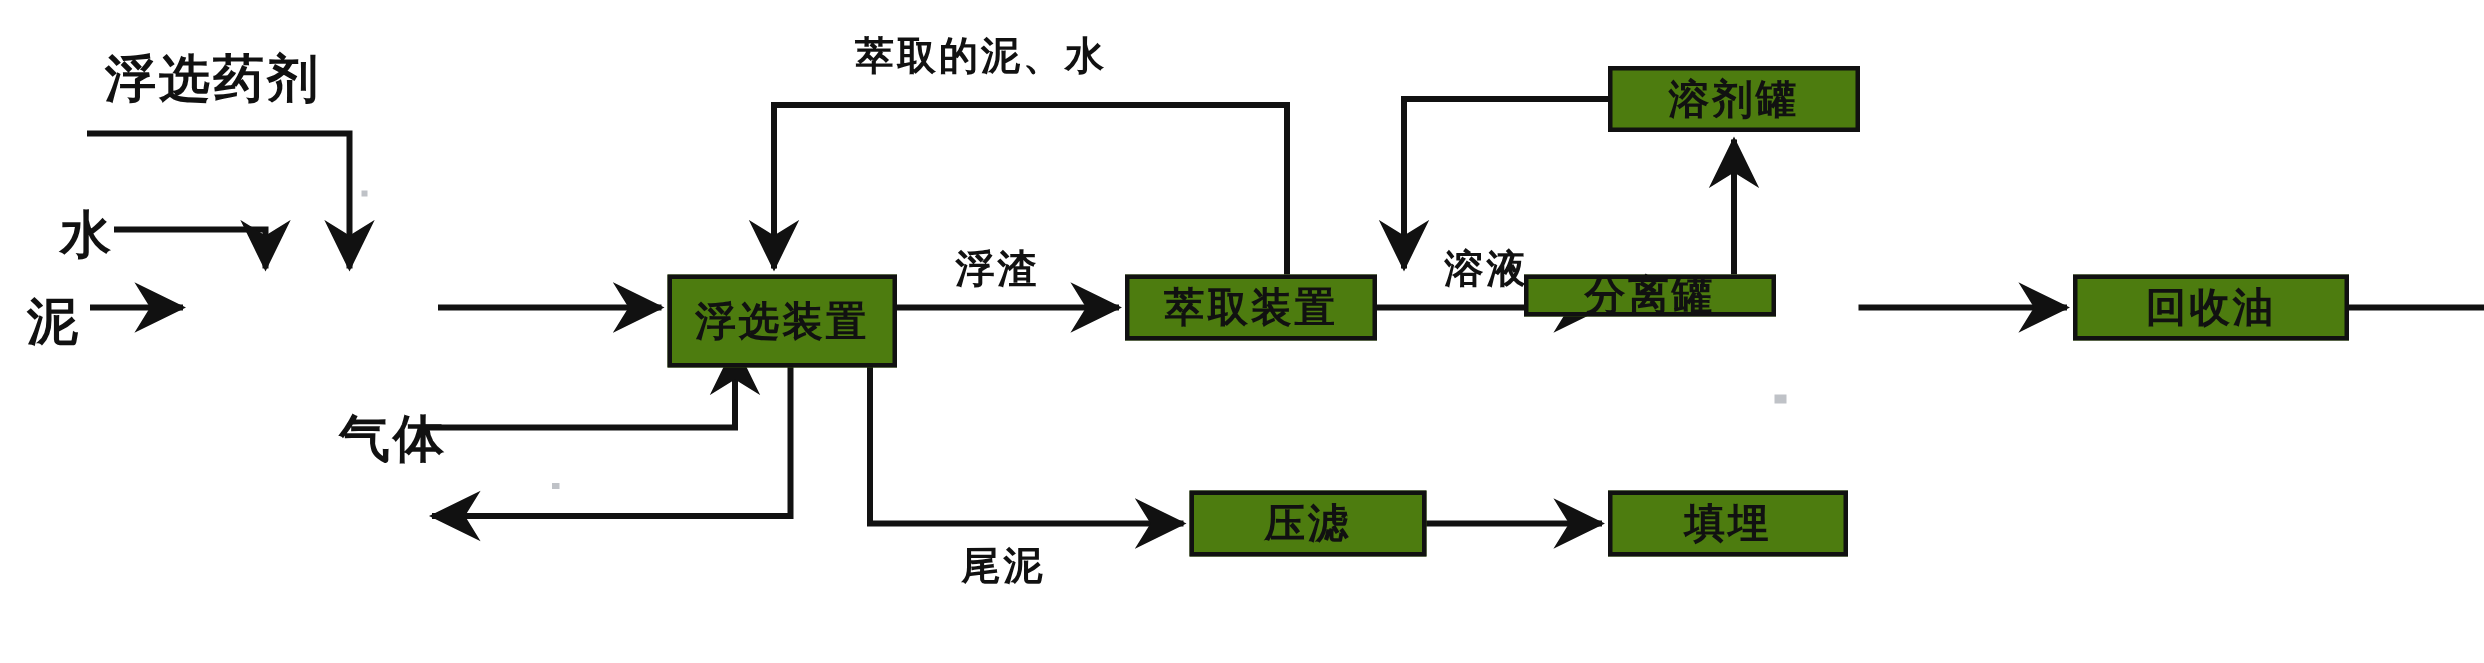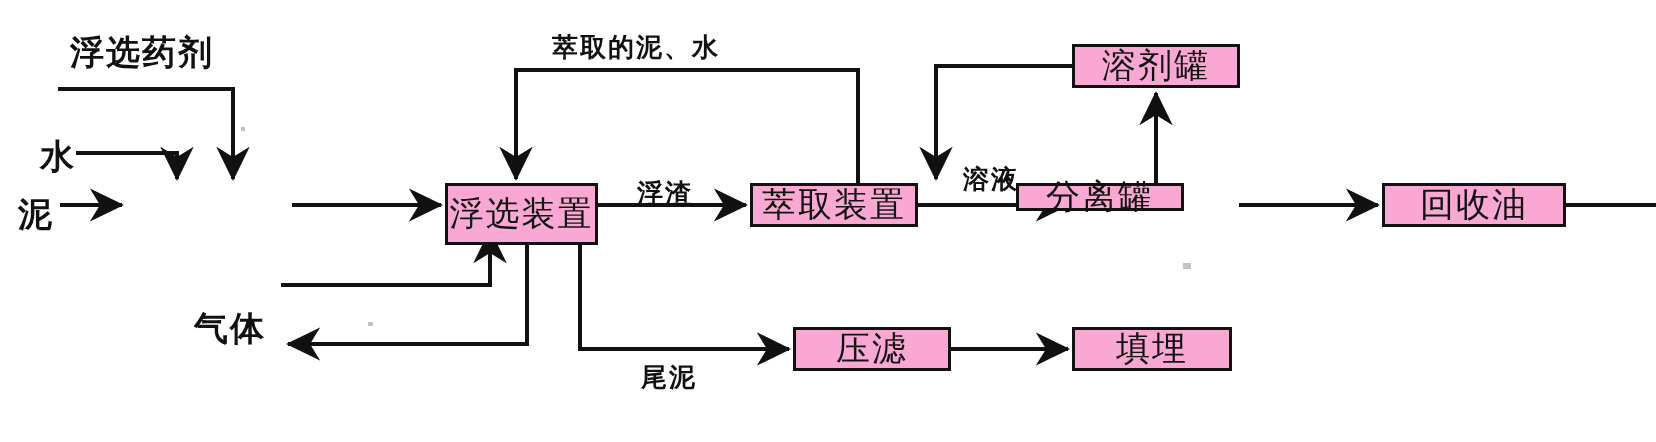--- a/index.html
+++ b/index.html
@@ -9,26 +9,26 @@
     width:1656px;
     height:442px;
     background:#ffffff;
     overflow:hidden;
   }
   #canvas svg{position:absolute;left:0;top:0;width:1656px;height:442px;}
   .node{
     position:absolute;
     box-sizing:border-box;
     border:3px solid #111111;
-    background:#f9a8d4;
+    background:#4d7c0f;
     display:flex;
     align-items:center;
     justify-content:center;
-    font-weight:normal;
-    font-size:34px;
+    font-weight:bold;
+    font-size:27px;
     letter-spacing:2px;
     color:#111111;
     white-space:nowrap;
   }
   .edge-label{
     position:absolute;
     font-weight:bold;
     font-size:26px;
     letter-spacing:2px;
     color:#111111;
@@ -105,26 +105,26 @@
   <div class="node" style="left:793px;top:327px;width:158px;height:44px;">压滤</div>
 
   <div class="node" style="left:1072px;top:327px;width:160px;height:44px;">填埋</div>
 
   <div class="io-label" style="left:70px;top:30px;">浮选药剂</div>
 
   <div class="io-label" style="left:40px;top:134px;">水</div>
 
   <div class="io-label" style="left:18px;top:192px;">泥</div>
 
-  <div class="io-label" style="left:194px;top:270px;margin-top:36px;">气体</div>
+  <div class="io-label" style="left:226px;top:270px;">气体</div>
 
 
-  <div class="edge-label" style="left:552px;top:20px;margin-top:10px;">萃取的泥、水</div>
+  <div class="edge-label" style="left:570px;top:20px;">萃取的泥、水</div>
 
-  <div class="edge-label" style="left:637px;top:162px;margin-top:14px;">浮渣</div>
+  <div class="edge-label" style="left:637px;top:162px;">浮渣</div>
 
   <div class="edge-label" style="left:963px;top:162px;">溶液</div>
 
   <div class="edge-label" style="left:641px;top:360px;">尾泥</div>
 
   <span class="speck" style="left:1183px;top:263px;width:8px;height:6px;"></span>
   <span class="speck" style="left:368px;top:322px;width:5px;height:4px;"></span>
   <span class="speck" style="left:241px;top:127px;width:4px;height:4px;"></span>
 
 </div>

